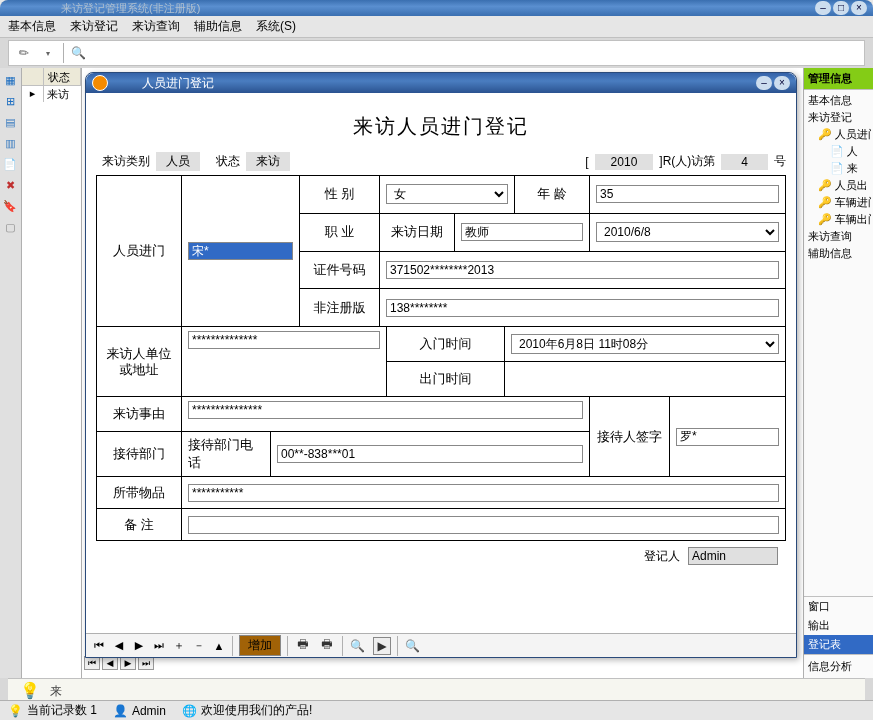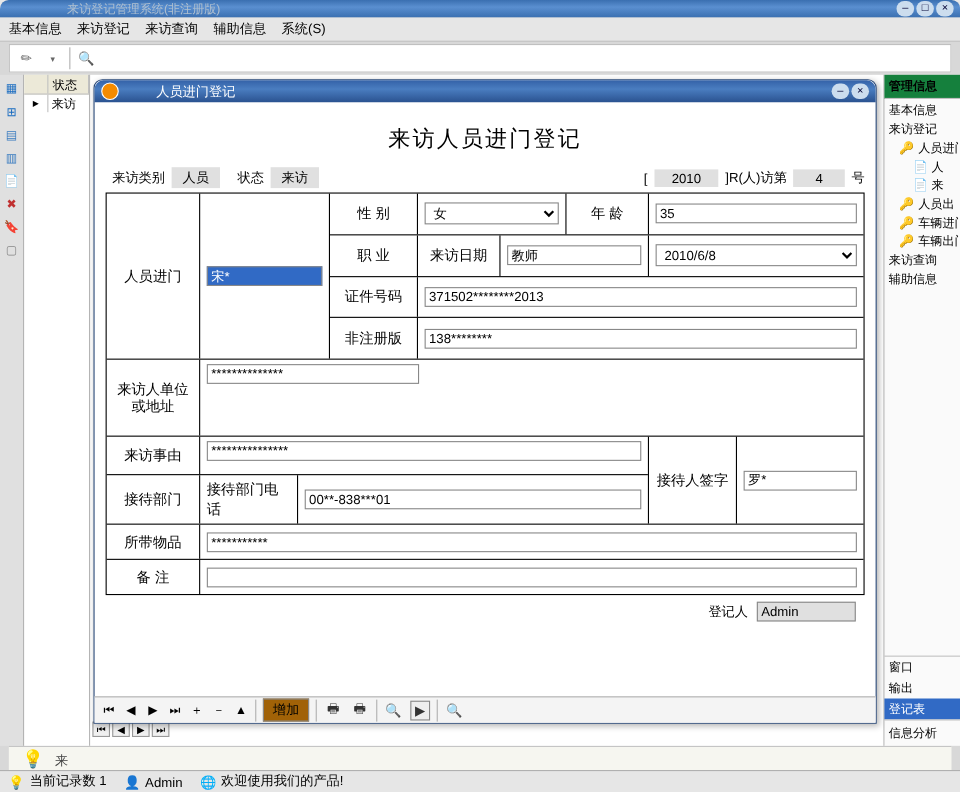--- a/index.html
+++ b/index.html
@@ -75,21 +75,21 @@
 .grid-row { display: flex; height: 16px; }
 .grid-row .gc { padding: 1px 3px; }
 .center {
   flex: 1; background: #fff; position: relative;
 }
 .right-panel {
   width: 70px; background: #fafafa; border-left: 1px solid #b0b0b0; font-size: 11px;
   display: flex; flex-direction: column;
 }
 .right-panel .rp-header {
-  background: #15803d; padding: 3px 4px; font-weight: bold; border-bottom: 1px solid #c0c0c0;
+  background: #84cc16; padding: 3px 4px; font-weight: bold; border-bottom: 1px solid #c0c0c0;
   white-space: nowrap; overflow: hidden;
 }
 .right-panel .tree { padding: 2px 2px; }
 .right-panel .tree-item { padding: 1px 2px; white-space: nowrap; overflow: hidden; }
 .right-panel .tree-item.indent { padding-left: 12px; }
 .right-panel .rp-headers { flex: 1; }
 .right-panel .rp-mid { border-top: 1px solid #c0c0c0; }
 .right-panel .rp-mid .rp-item { padding: 2px 4px; white-space: nowrap; overflow: hidden; }
 .right-panel .rp-item.sel { background: #316ac5; color: #fff; }
 .right-panel .rp-foot { border-top: 1px solid #c0c0c0; padding: 4px; }
@@ -377,20 +377,34 @@
               <input class="fg-input" value="138********" style="">
             </div>
           </div>
         </div>
       </div>
 
       <div class="fg-row" style="height:70px;">
         <div class="fg-cell label" style="width:85px;text-align:center;flex-direction:column;line-height:16px;">来访人单位或地址</div>
         <div class="fg-cell" style="width:205px;align-items:flex-start;">
           <input class="fg-input" value="**************" style="">
+        </div>
+        <div class="fg-cell" style="flex:1;padding:0;flex-direction:column;align-items:stretch;">
+          <div style="display:flex;flex:1;border-bottom:1px solid #000;">
+            <div class="fg-cell label" style="width:118px;">入门时间</div>
+            <div class="fg-cell" style="flex:1;">
+              <select class="fg-input">
+                <option>2010年6月8日 11时08分</option>
+              </select>
+            </div>
+          </div>
+          <div style="display:flex;flex:1;">
+            <div class="fg-cell label" style="width:118px;">出门时间</div>
+            <div class="fg-cell" style="flex:1;"></div>
+          </div>
         </div>
       </div>
 
       <div class="fg-row" style="height:80px;">
         <div class="fg-cell" style="padding:0;flex:1;flex-direction:column;align-items:stretch;">
           <div style="display:flex;flex:1;border-bottom:1px solid #000;">
             <div class="fg-cell label" style="width:85px;">来访事由</div>
             <div class="fg-cell" style="flex:1;align-items:flex-start;">
               <input class="fg-input" value="***************" style="">
             </div>

